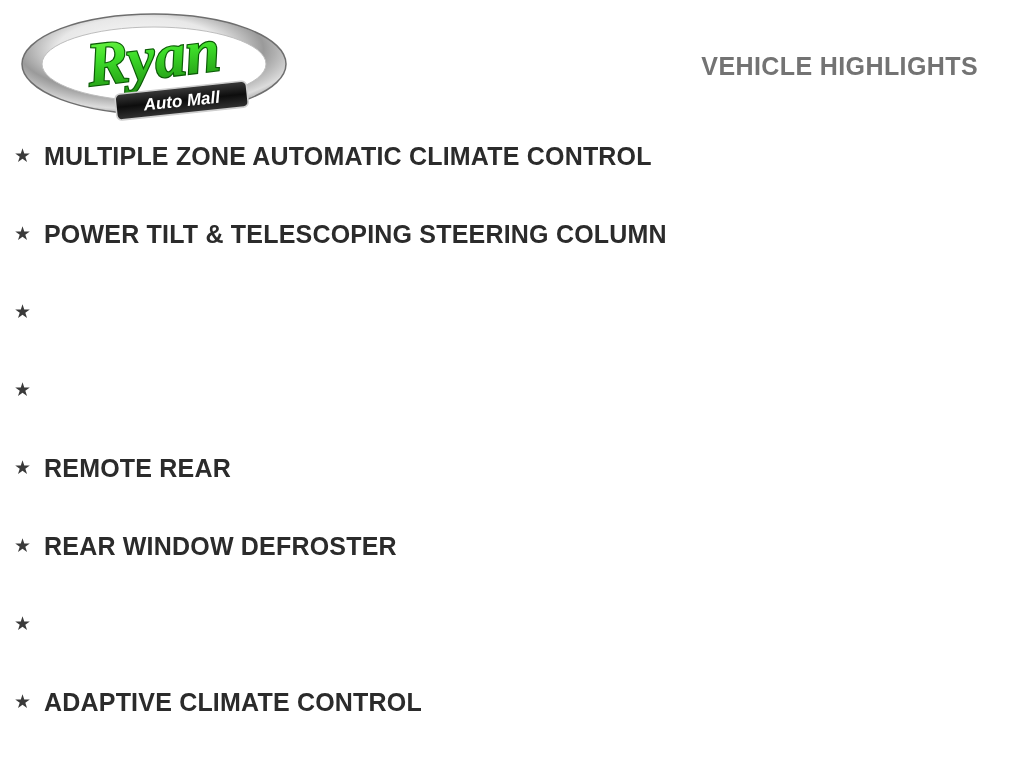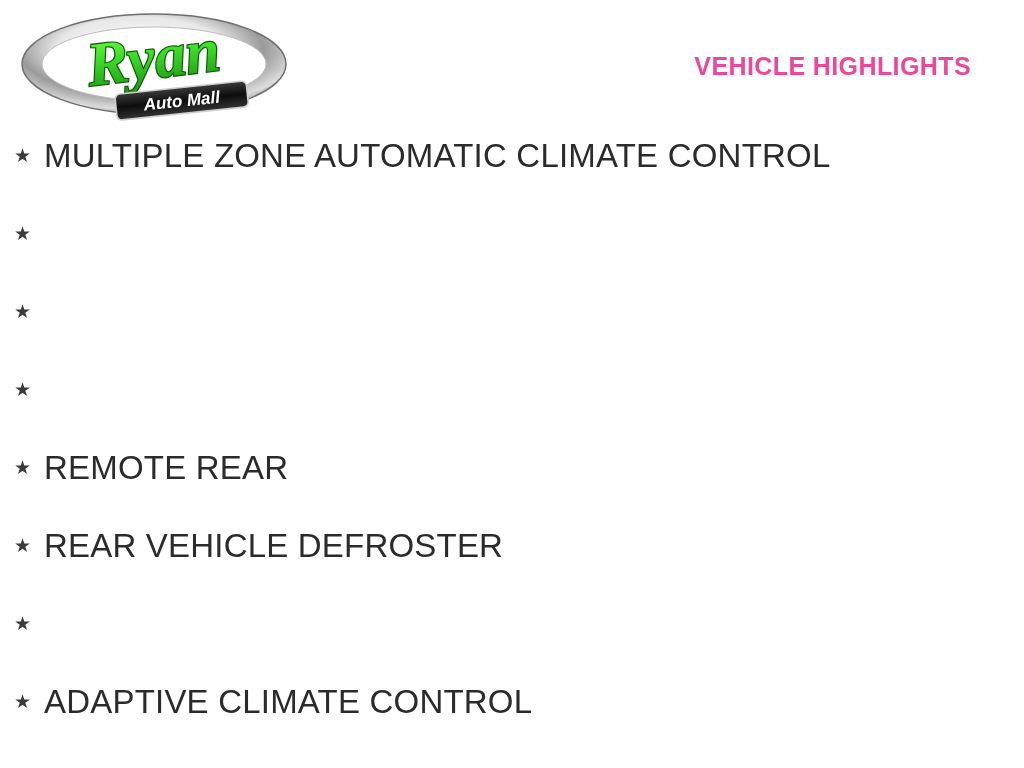--- a/index.html
+++ b/index.html
@@ -28,26 +28,26 @@
     position: absolute;
     left: 18px;
     top: 8px;
     width: 272px;
     height: 118px;
   }
   .logo svg { display: block; }
 
   .header-title {
     position: absolute;
-    right: 53px;
+    right: 46px;
     top: 52px;
     font-size: 25px;
     font-weight: bold;
     letter-spacing: 0.4px;
-    color: #ec4899;
+    color: #737373;
     white-space: nowrap;
   }
 
   
   .list {
     position: absolute;
     left: 0;
     top: 140px;
     width: 1024px;
   }
@@ -60,25 +60,26 @@
   .bullet {
     flex: 0 0 auto;
     width: 30px;
     font-size: 19px;
     line-height: 32px;
     color: #3a3a3a;
     text-align: left;
   }
   .item-label {
     flex: 1 1 auto;
-    font-size: 33px;
+    font-size: 25px;
     line-height: 32px;
     color: #2b2b2b;
     letter-spacing: 0.2px;
     white-space: nowrap;
+    font-weight: bold;
   }
 </style>
 </head>
 <body>
 
 <div class="page">
 
   <div class="header">
 
     <div class="logo">
@@ -125,38 +126,39 @@
 
   <div class="list">
 
     <div class="list-item">
       <span class="bullet">★</span>
       <span class="item-label">MULTIPLE ZONE AUTOMATIC CLIMATE CONTROL</span>
     </div>
 
     <div class="list-item">
       <span class="bullet">★</span>
+      <span class="item-label">POWER TILT &amp; TELESCOPING STEERING COLUMN</span>
     </div>
 
     <div class="list-item">
       <span class="bullet">★</span>
     </div>
 
     <div class="list-item">
       <span class="bullet">★</span>
     </div>
 
     <div class="list-item">
       <span class="bullet">★</span>
       <span class="item-label">REMOTE REAR</span>
     </div>
 
     <div class="list-item">
       <span class="bullet">★</span>
-      <span class="item-label">REAR VEHICLE DEFROSTER</span>
+      <span class="item-label">REAR WINDOW DEFROSTER</span>
     </div>
 
     <div class="list-item">
       <span class="bullet">★</span>
     </div>
 
     <div class="list-item">
       <span class="bullet">★</span>
       <span class="item-label">ADAPTIVE CLIMATE CONTROL</span>
     </div>

